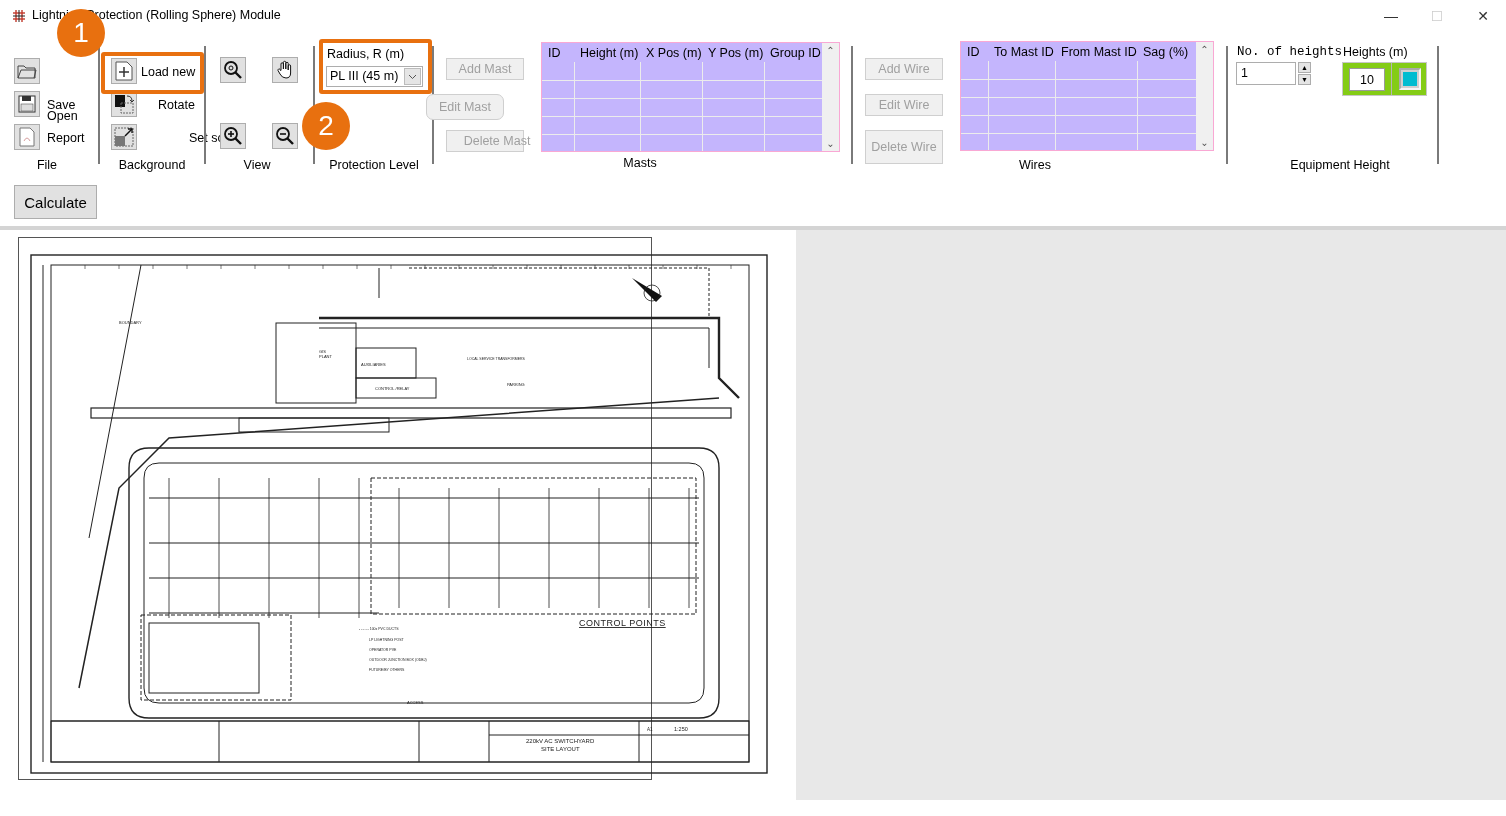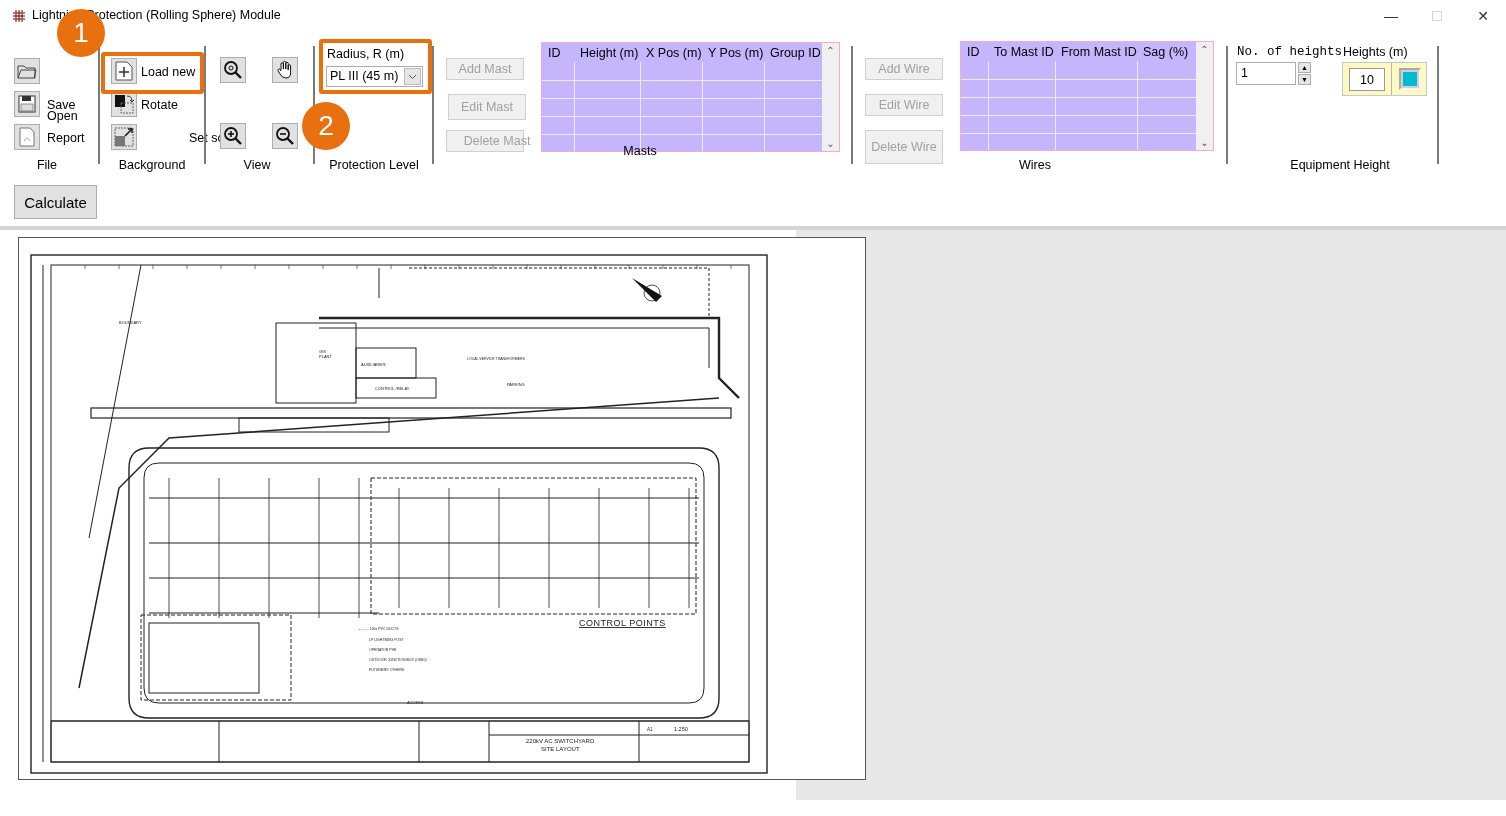--- a/index.html
+++ b/index.html
@@ -29,21 +29,21 @@
   .vscroll { position: absolute; right: 0; top: 0; width: 17px; height: 100%; background: #f0f0f0; display: flex; flex-direction: column; justify-content: space-between; align-items: center; font-size: 10px; color: #555; padding: 2px 0; }
 
   .calc-btn { left: 14px; top: 185px; width: 83px; height: 34px; background: #e1e1e1; border: 1px solid #adadad; font-size: 15px; display: flex; align-items: center; justify-content: center; }
 
   .callout { width: 48px; height: 48px; border-radius: 50%; background: #e8700f; color: #fff; font-size: 28px; display: flex; align-items: center; justify-content: center; font-family: "Liberation Sans", sans-serif; }
   .hl-box { border: 4px solid #e8700f; border-radius: 3px; }
 
   .divider-h { left: 0; top: 226px; width: 1506px; height: 4px; background: #d4d4d4; }
 
   .canvas-area { left: 796px; top: 230px; width: 710px; height: 570px; background: #e8e8e8; }
-  .drawing { left: 18px; top: 237px; width: 848px; height: 543px; background: #fff; border: 1px solid #555; }
+  .drawing { left: 18px; top: 237px; width: 634px; height: 543px; background: #fff; border: 1px solid #555; }
 </style>
 </head>
 <body>
 
 <div class="abs titlebar">
   <svg class="abs app-icon" viewBox="0 0 14 14">
     <g stroke="#c0392b" stroke-width="1.4" fill="none">
       <line x1="4" y1="1" x2="4" y2="13"></line>
         <line x1="10" y1="1" x2="10" y2="13"></line>
       <line x1="1" y1="4" x2="13" y2="4"></line>
@@ -114,21 +114,21 @@
 <div class="abs" style="left:111px;top:91px;">
   <div class="tb-btn">
     <svg width="22" height="22" viewBox="0 0 22 22">
         <rect x="2" y="2" width="10" height="12" fill="#111"></rect>
         <rect x="8" y="10" width="12" height="10" fill="none" stroke="#666" stroke-dasharray="2,1"></rect>
         <path d="M14 3 Q19 3 19 8" fill="none" stroke="#333"></path>
         <path d="M17 7 L19 9 L21 7" fill="none" stroke="#333"></path>
       </svg>
   </div>
 </div>
-<div class="abs tb-label" style="left:141px;top:98px;">Rotate</div>
+<div class="abs tb-label" style="left:158px;top:98px;">Rotate</div>
 
 <div class="abs" style="left:111px;top:124px;">
   <div class="tb-btn">
     <svg width="22" height="22" viewBox="0 0 22 22">
         <rect x="2" y="2" width="18" height="18" fill="none" stroke="#666" stroke-dasharray="2,1"></rect>
         <rect x="2" y="10" width="10" height="10" fill="#777"></rect>
         <line x1="12" y1="10" x2="19" y2="3" stroke="#111" stroke-width="1.5"></line>
         <path d="M15 3 H19 V7" fill="none" stroke="#111" stroke-width="1.3"></path>
       </svg>
   </div>
@@ -182,21 +182,21 @@
   <span class="abs" style="right:1px;top:1px;width:17px;height:17px;background:#e5e5e5;border:1px solid #bcbcbc;display:flex;align-items:center;justify-content:center;">
     <svg width="9" height="6" viewBox="0 0 9 6">
         <path d="M1 1 L4.5 4.5 L8 1" fill="none" stroke="#555"></path>
       </svg>
   </span>
 </div>
 <div class="abs group-label" style="left:322px;top:158px;width:104px;">Protection Level</div>
 <div class="abs vsep" style="left:432px;top:46px;height:118px;"></div>
 
 <div class="abs disabled-btn" style="left:446px;top:58px;width:78px;height:22px;">Add Mast</div>
-<div class="abs disabled-btn" style="left:448px;top:94px;width:78px;height:26px;">Edit Mast</div>
+<div class="abs disabled-btn" style="left:426px;top:94px;width:78px;height:26px;border-radius:7px;">Edit Mast</div>
 <div class="abs disabled-btn" style="left:446px;top:130px;width:78px;height:22px;padding-left:24px;">Delete Mast</div>
 
 <div class="abs grid" style="left:541px;top:42px;width:299px;height:110px;">
   <table style="width:282px;">
     <tbody>
         <tr>
       <th style="width:32px;">ID</th>
       <th style="width:66px;">Height (m)</th>
       <th style="width:62px;">X Pos (m)</th>
       <th style="width:62px;">Y Pos (m)</th>
@@ -237,21 +237,21 @@
           <td></td>
           <td></td>
         </tr>
   </tbody>
     </table>
   <div class="vscroll">
     <span>⌃</span>
     <span>⌄</span>
   </div>
 </div>
-<div class="abs group-label" style="left:600px;top:144px;width:80px;">Masts</div>
+<div class="abs group-label" style="left:600px;top:156px;width:80px;">Masts</div>
 <div class="abs vsep" style="left:851px;top:46px;height:118px;"></div>
 
 <div class="abs disabled-btn" style="left:865px;top:58px;width:78px;height:22px;">Add Wire</div>
 <div class="abs disabled-btn" style="left:865px;top:94px;width:78px;height:22px;">Edit Wire</div>
 <div class="abs disabled-btn" style="left:865px;top:130px;width:78px;height:34px;">Delete Wire</div>
 
 <div class="abs grid" style="left:960px;top:41px;width:254px;height:110px;">
   <table style="width:237px;">
     <tbody>
         <tr>
@@ -305,21 +305,21 @@
   <span class="abs tb-label" style="left:4px;top:3px;">1</span>
 </div>
 <div class="abs" style="left:1298px;top:62px;width:13px;height:11px;background:#e5e5e5;border:1px solid #adadad;font-size:7px;display:flex;align-items:center;justify-content:center;">
     <span>▲</span>
   </div>
 <div class="abs" style="left:1298px;top:74px;width:13px;height:11px;background:#e5e5e5;border:1px solid #adadad;font-size:7px;display:flex;align-items:center;justify-content:center;">
     <span>▼</span>
   </div>
 
 <div class="abs tb-label" style="left:1343px;top:45px;">Heights (m)</div>
-<div class="abs" style="left:1342px;top:62px;width:85px;height:34px;background:#fef9c3;border:1px solid #c7c7c7;">
+<div class="abs" style="left:1342px;top:62px;width:85px;height:34px;background:#84cc16;border:1px solid #c7c7c7;">
   <div class="abs" style="left:6px;top:5px;width:36px;height:23px;background:#fff;border:1px solid #9a9a9a;display:flex;align-items:center;justify-content:center;font-size:12.5px;">10</div>
   <div class="abs" style="left:48px;top:0;width:1px;height:32px;background:#b5b5b5;"></div>
   <div class="abs" style="left:56px;top:5px;width:22px;height:22px;background:#cfcfcf;border:2px solid #f5f5f5;border-top-color:#aaa;border-left-color:#aaa;display:flex;align-items:center;justify-content:center;">
     <div id="colorSwatch" style="width:14px;height:14px;background:#00bcd0;"></div>
   </div>
 </div>
 <div class="abs group-label" style="left:1280px;top:158px;width:120px;">Equipment Height</div>
 <div class="abs vsep" style="left:1437px;top:46px;height:118px;"></div>
 
 <div class="abs calc-btn">Calculate</div>

